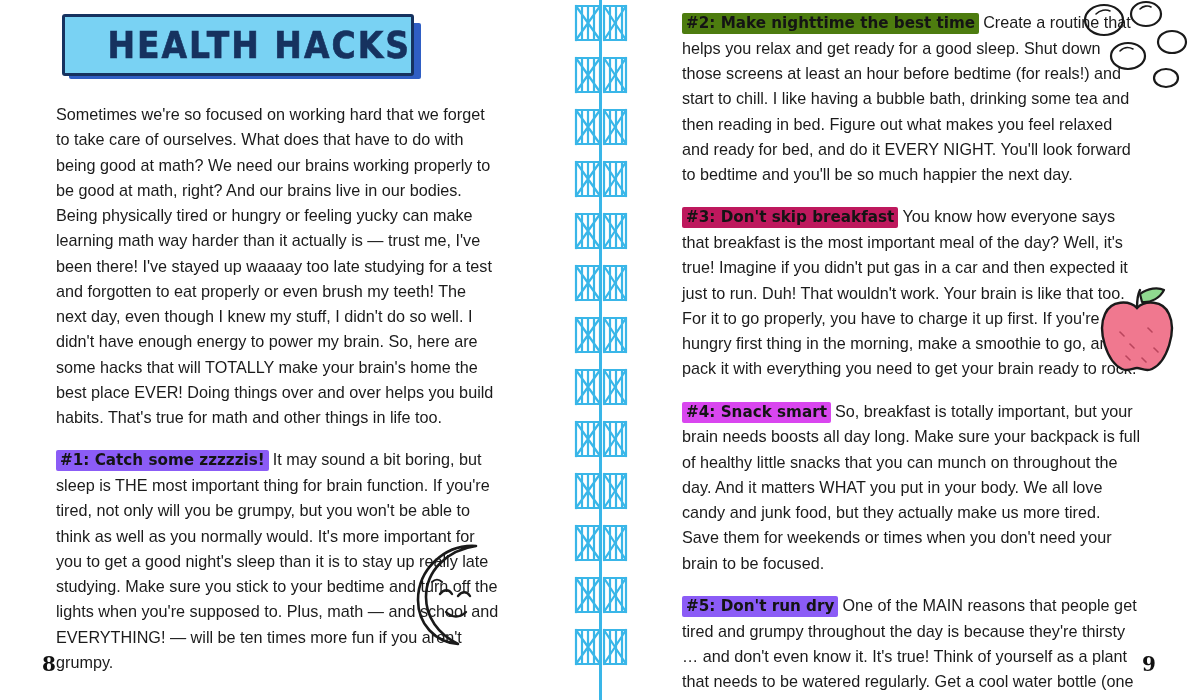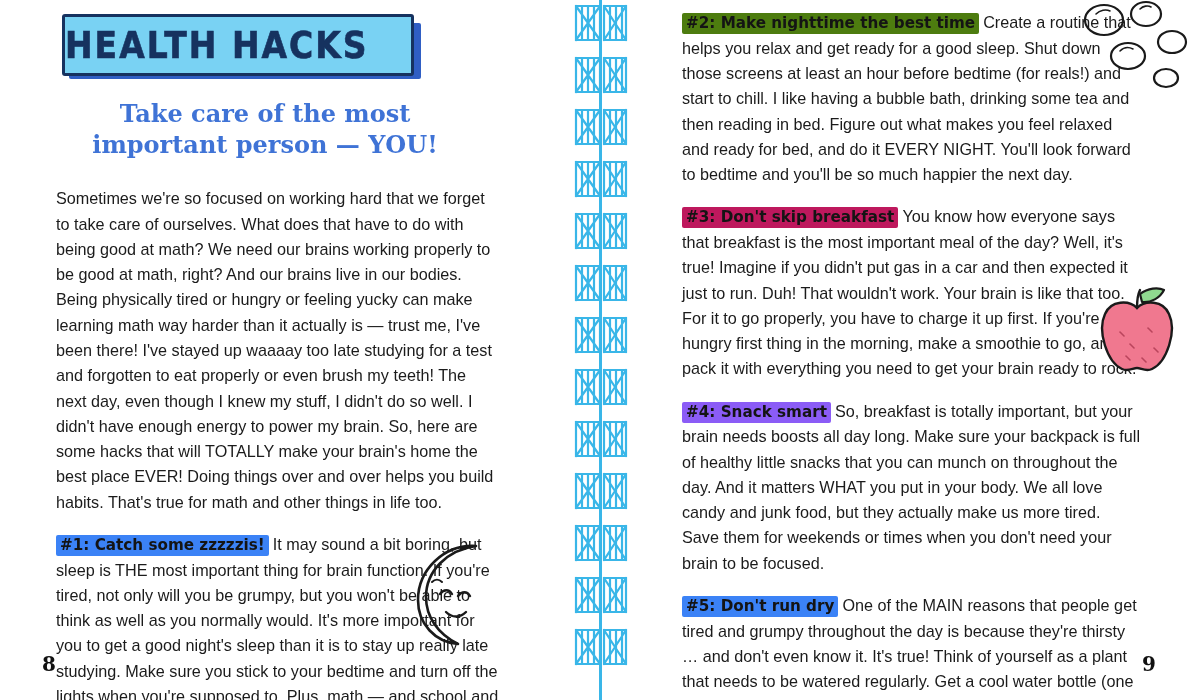--- a/index.html
+++ b/index.html
@@ -65,21 +65,21 @@
     border-radius: 2px;
   }
   .banner-box {
     position: relative;
     background: #79d2f3;
     border: 3px solid #16325f;
     border-radius: 3px;
     height: 56px;
     display: flex;
     align-items: center;
-    justify-content: flex-start;
+    justify-content: flex-end;
   }
   .banner-title {
     font-family: "DejaVu Sans", sans-serif;
     font-weight: bold;
     font-size: 33px;
     letter-spacing: 2px;
     color: #16325f;
     -webkit-text-stroke: 0.6px #16325f;
     transform: scaleY(1.12);
   }
@@ -114,24 +114,24 @@
   .hl {
     font-family: "DejaVu Sans", sans-serif;
     font-weight: bold;
     font-size: 15.2px;
     padding: 1px 4px 2px 4px;
     border-radius: 2px;
     margin-right: 4px;
     white-space: nowrap;
     color: #141414;
   }
-  .hl-green  { background: #3b82f6; }
+  .hl-green  { background: #8b5cf6; }
   .hl-pink   { background: #4d7c0f; }
   .hl-yellow { background: #be185d; }
-  .hl-blue   { background: #8b5cf6; }
+  .hl-blue   { background: #d946ef; }
 
   
   .folio {
     position: absolute;
     bottom: 24px;
     font-family: "DejaVu Serif", serif;
     font-weight: bold;
     font-size: 20px;
     color: #111;
   }
@@ -168,21 +168,20 @@
 
   <div class="page page-left">
 
     <div class="banner">
       <div class="banner-shadow"></div>
       <div class="banner-box">
         <span class="banner-title">HEALTH HACKS</span>
       </div>
     </div>
 
-    <div class="subtitle">Take care of the most important person — YOU!</div>
 
     <div class="body-text">
       <p class="para">Sometimes we're so focused on working hard that we forget to take care of ourselves. What does that have to do with being good at math? We need our brains working properly to be good at math, right? And our brains live in our bodies. Being physically tired or hungry or feeling yucky can make learning math way harder than it actually is — trust me, I've been there! I've stayed up waaaay too late studying for a test and forgotten to eat properly or even brush my teeth! The next day, even though I knew my stuff, I didn't do so well. I didn't have enough energy to power my brain. So, here are some hacks that will TOTALLY make your brain's home the best place EVER!  Doing things over and over helps you build habits. That's true for math and other things in life too.</p>
       <p class="para">
         <span class="hl hl-green">#1: Catch some zzzzzis!</span><span>It may sound a bit boring, but sleep is THE most important thing for brain function. If you're tired, not only will you be grumpy, but you won't be able to think as well as you normally would. It's more important for you to get a good night's sleep than it is to stay up really late studying. Make sure you stick to your bedtime and turn off the lights when you're supposed to. Plus, math — and school and EVERYTHING! — will be ten times more fun if you aren't grumpy.</span>
       </p>
     </div>
 
     <svg class="moon-doodle" viewBox="0 0 120 110">
       <path d="M88 8 C56 6 30 32 30 62 c0 24 17 42 40 44 -20 -10 -32 -27 -32 -47 0 -26 21 -47 50 -51 z" fill="none" stroke="#1a1a1a" stroke-width="2.6" stroke-linejoin="round" stroke-linecap="round"></path>

